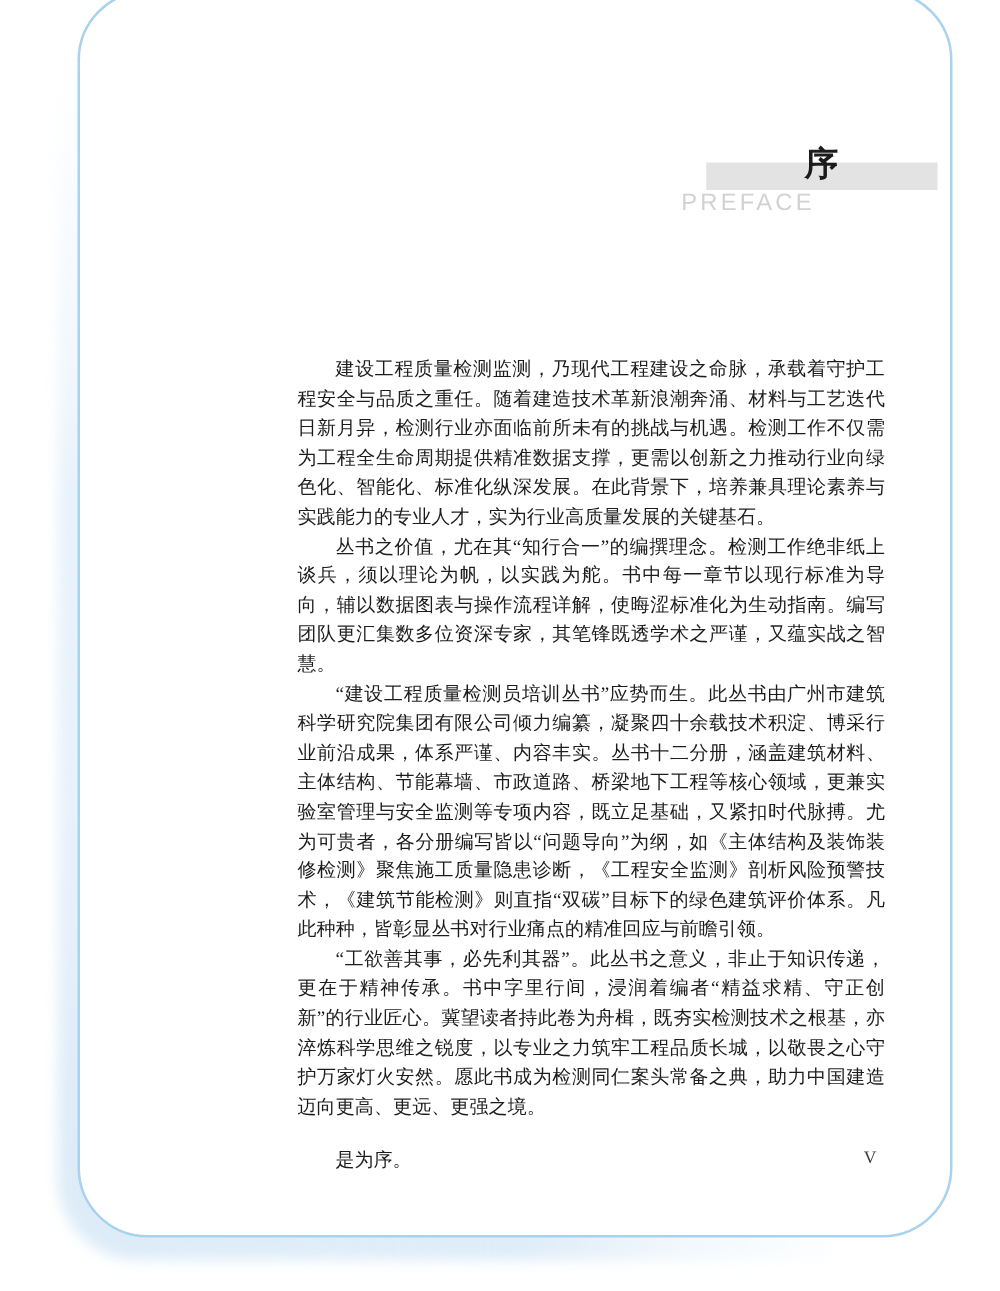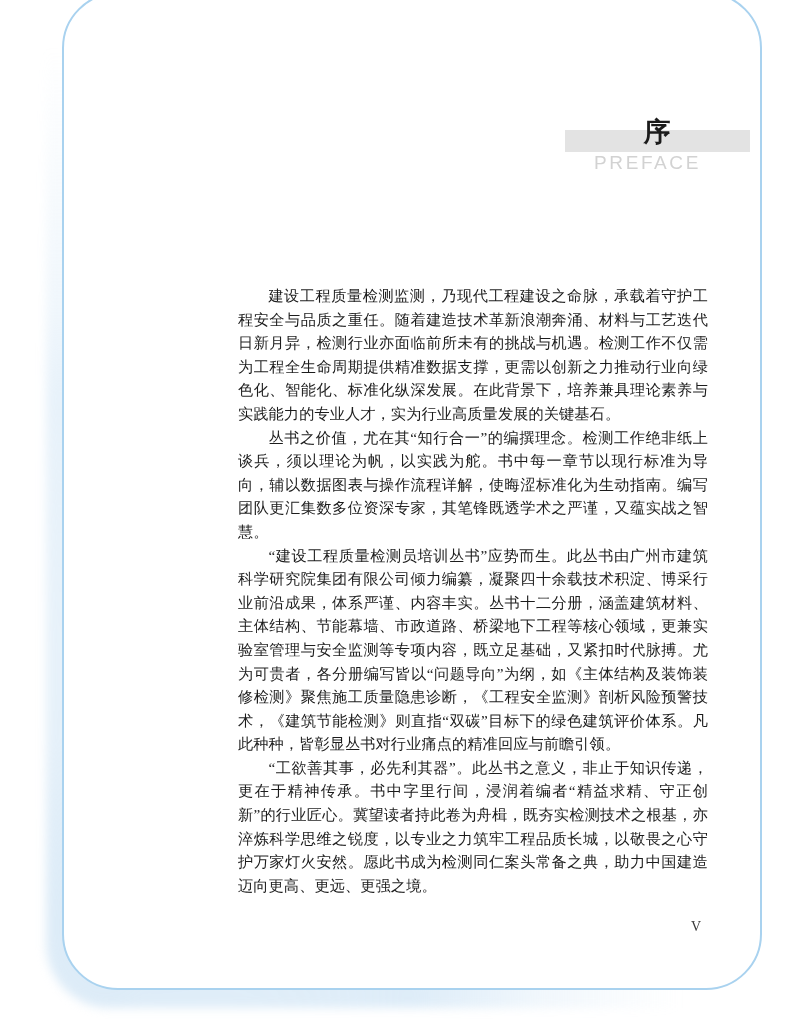--- a/index.html
+++ b/index.html
@@ -81,21 +81,20 @@
     color: #1b1b1b;
     line-height: 34px;
     letter-spacing: 1px;
   }
 
   .header-subtitle {
     position: absolute;
     left: 481px;
     top: 33px;
     width: 205px;
-    text-align: center;
     font-family: "Liberation Sans", "DejaVu Sans", sans-serif;
     font-size: 19px;
     font-weight: 400;
     color: #d2d2d2;
     letter-spacing: 2.6px;
   }
 
   
   .body-column {
     position: absolute;
@@ -186,19 +185,20 @@
       <div class="header-band"></div>
       <div class="header-title">序</div>
       <div class="header-subtitle">PREFACE</div>
     </div>
 
     <div class="body-column">
       <p class="para">建设工程质量检测监测，乃现代工程建设之命脉，承载着守护工程安全与品质之重任。随着建造技术革新浪潮奔涌、材料与工艺迭代日新月异，检测行业亦面临前所未有的挑战与机遇。检测工作不仅需为工程全生命周期提供精准数据支撑，更需以创新之力推动行业向绿色化、智能化、标准化纵深发展。在此背景下，培养兼具理论素养与实践能力的专业人才，实为行业高质量发展的关键基石。</p>
       <p class="para">丛书之价值，尤在其“知行合一”的编撰理念。检测工作绝非纸上谈兵，须以理论为帆，以实践为舵。书中每一章节以现行标准为导向，辅以数据图表与操作流程详解，使晦涩标准化为生动指南。编写团队更汇集数多位资深专家，其笔锋既透学术之严谨，又蕴实战之智慧。</p>
       <p class="para">“建设工程质量检测员培训丛书”应势而生。此丛书由广州市建筑科学研究院集团有限公司倾力编纂，凝聚四十余载技术积淀、博采行业前沿成果，体系严谨、内容丰实。丛书十二分册，涵盖建筑材料、主体结构、节能幕墙、市政道路、桥梁地下工程等核心领域，更兼实验室管理与安全监测等专项内容，既立足基础，又紧扣时代脉搏。尤为可贵者，各分册编写皆以“问题导向”为纲，如《主体结构及装饰装修检测》聚焦施工质量隐患诊断，《工程安全监测》剖析风险预警技术，《建筑节能检测》则直指“双碳”目标下的绿色建筑评价体系。凡此种种，皆彰显丛书对行业痛点的精准回应与前瞻引领。</p>
       <p class="para">“工欲善其事，必先利其器”。此丛书之意义，非止于知识传递，更在于精神传承。书中字里行间，浸润着编者“精益求精、守正创新”的行业匠心。冀望读者持此卷为舟楫，既夯实检测技术之根基，亦淬炼科学思维之锐度，以专业之力筑牢工程品质长城，以敬畏之心守护万家灯火安然。愿此书成为检测同仁案头常备之典，助力中国建造迈向更高、更远、更强之境。</p>
+      <p class="closing">是为序。</p>
     </div>
 
 
     <div class="folio">V</div>
 
   </div>
 </div>
 
 </body></html>

